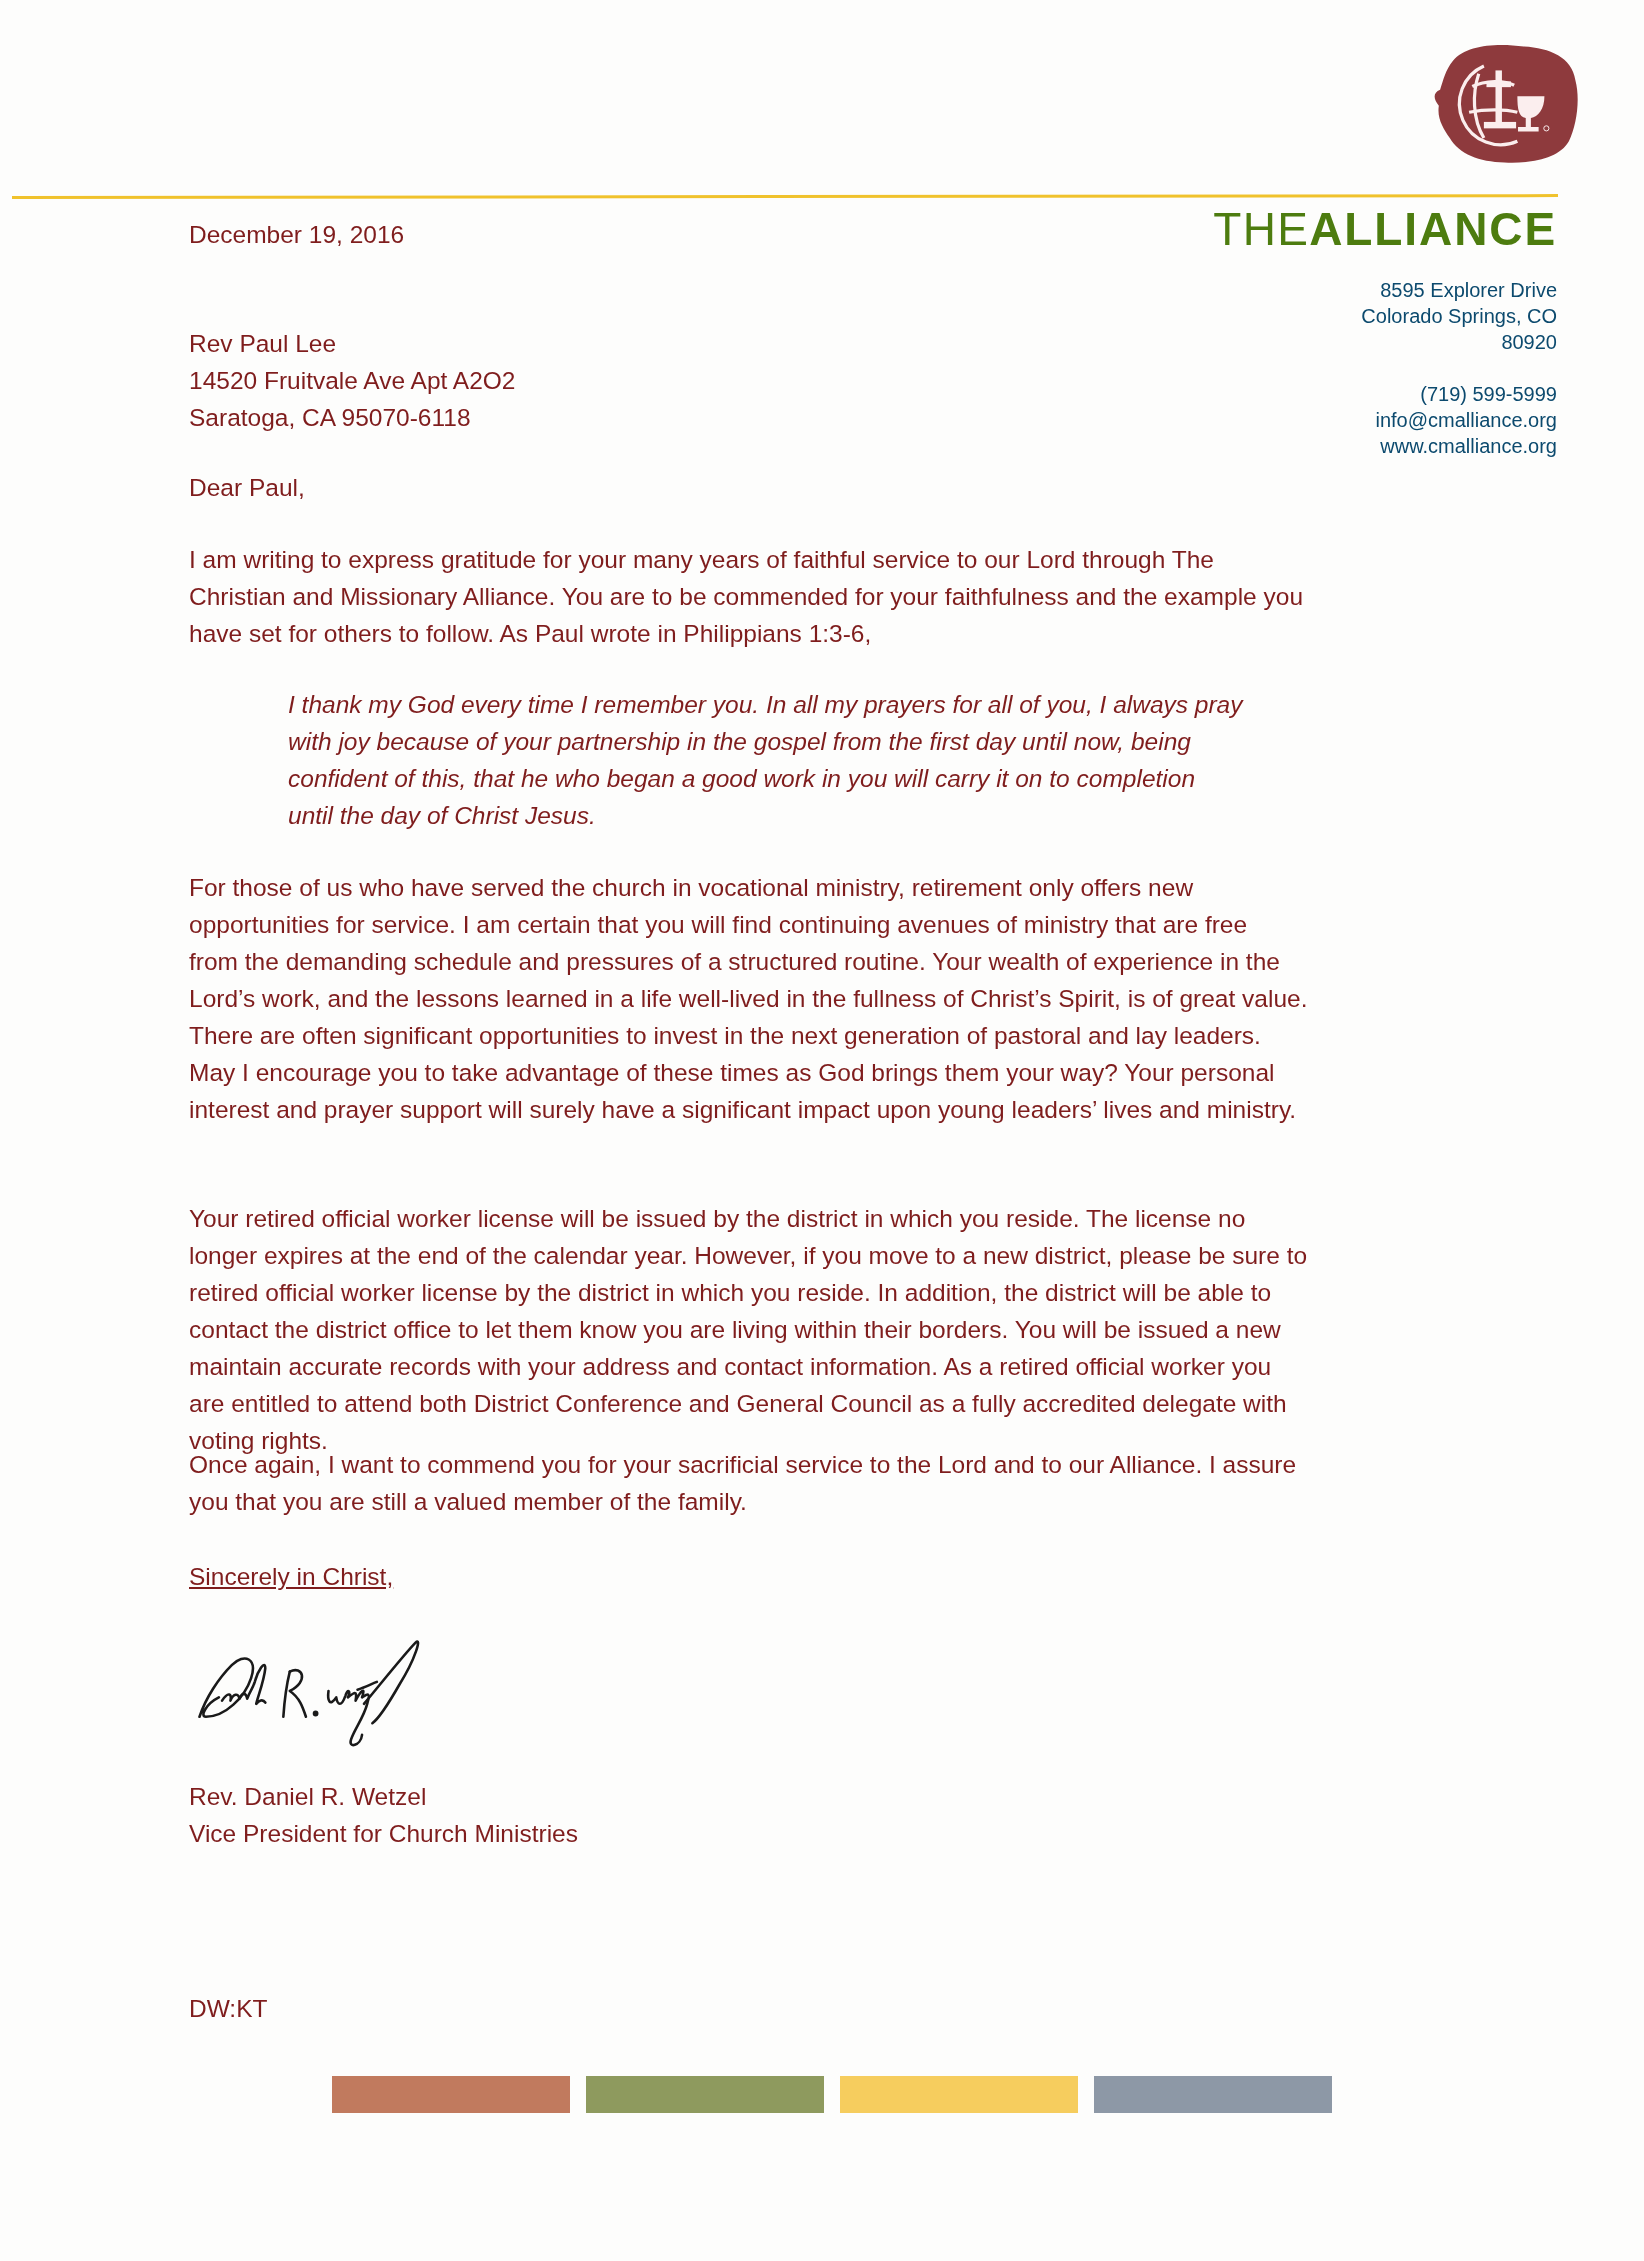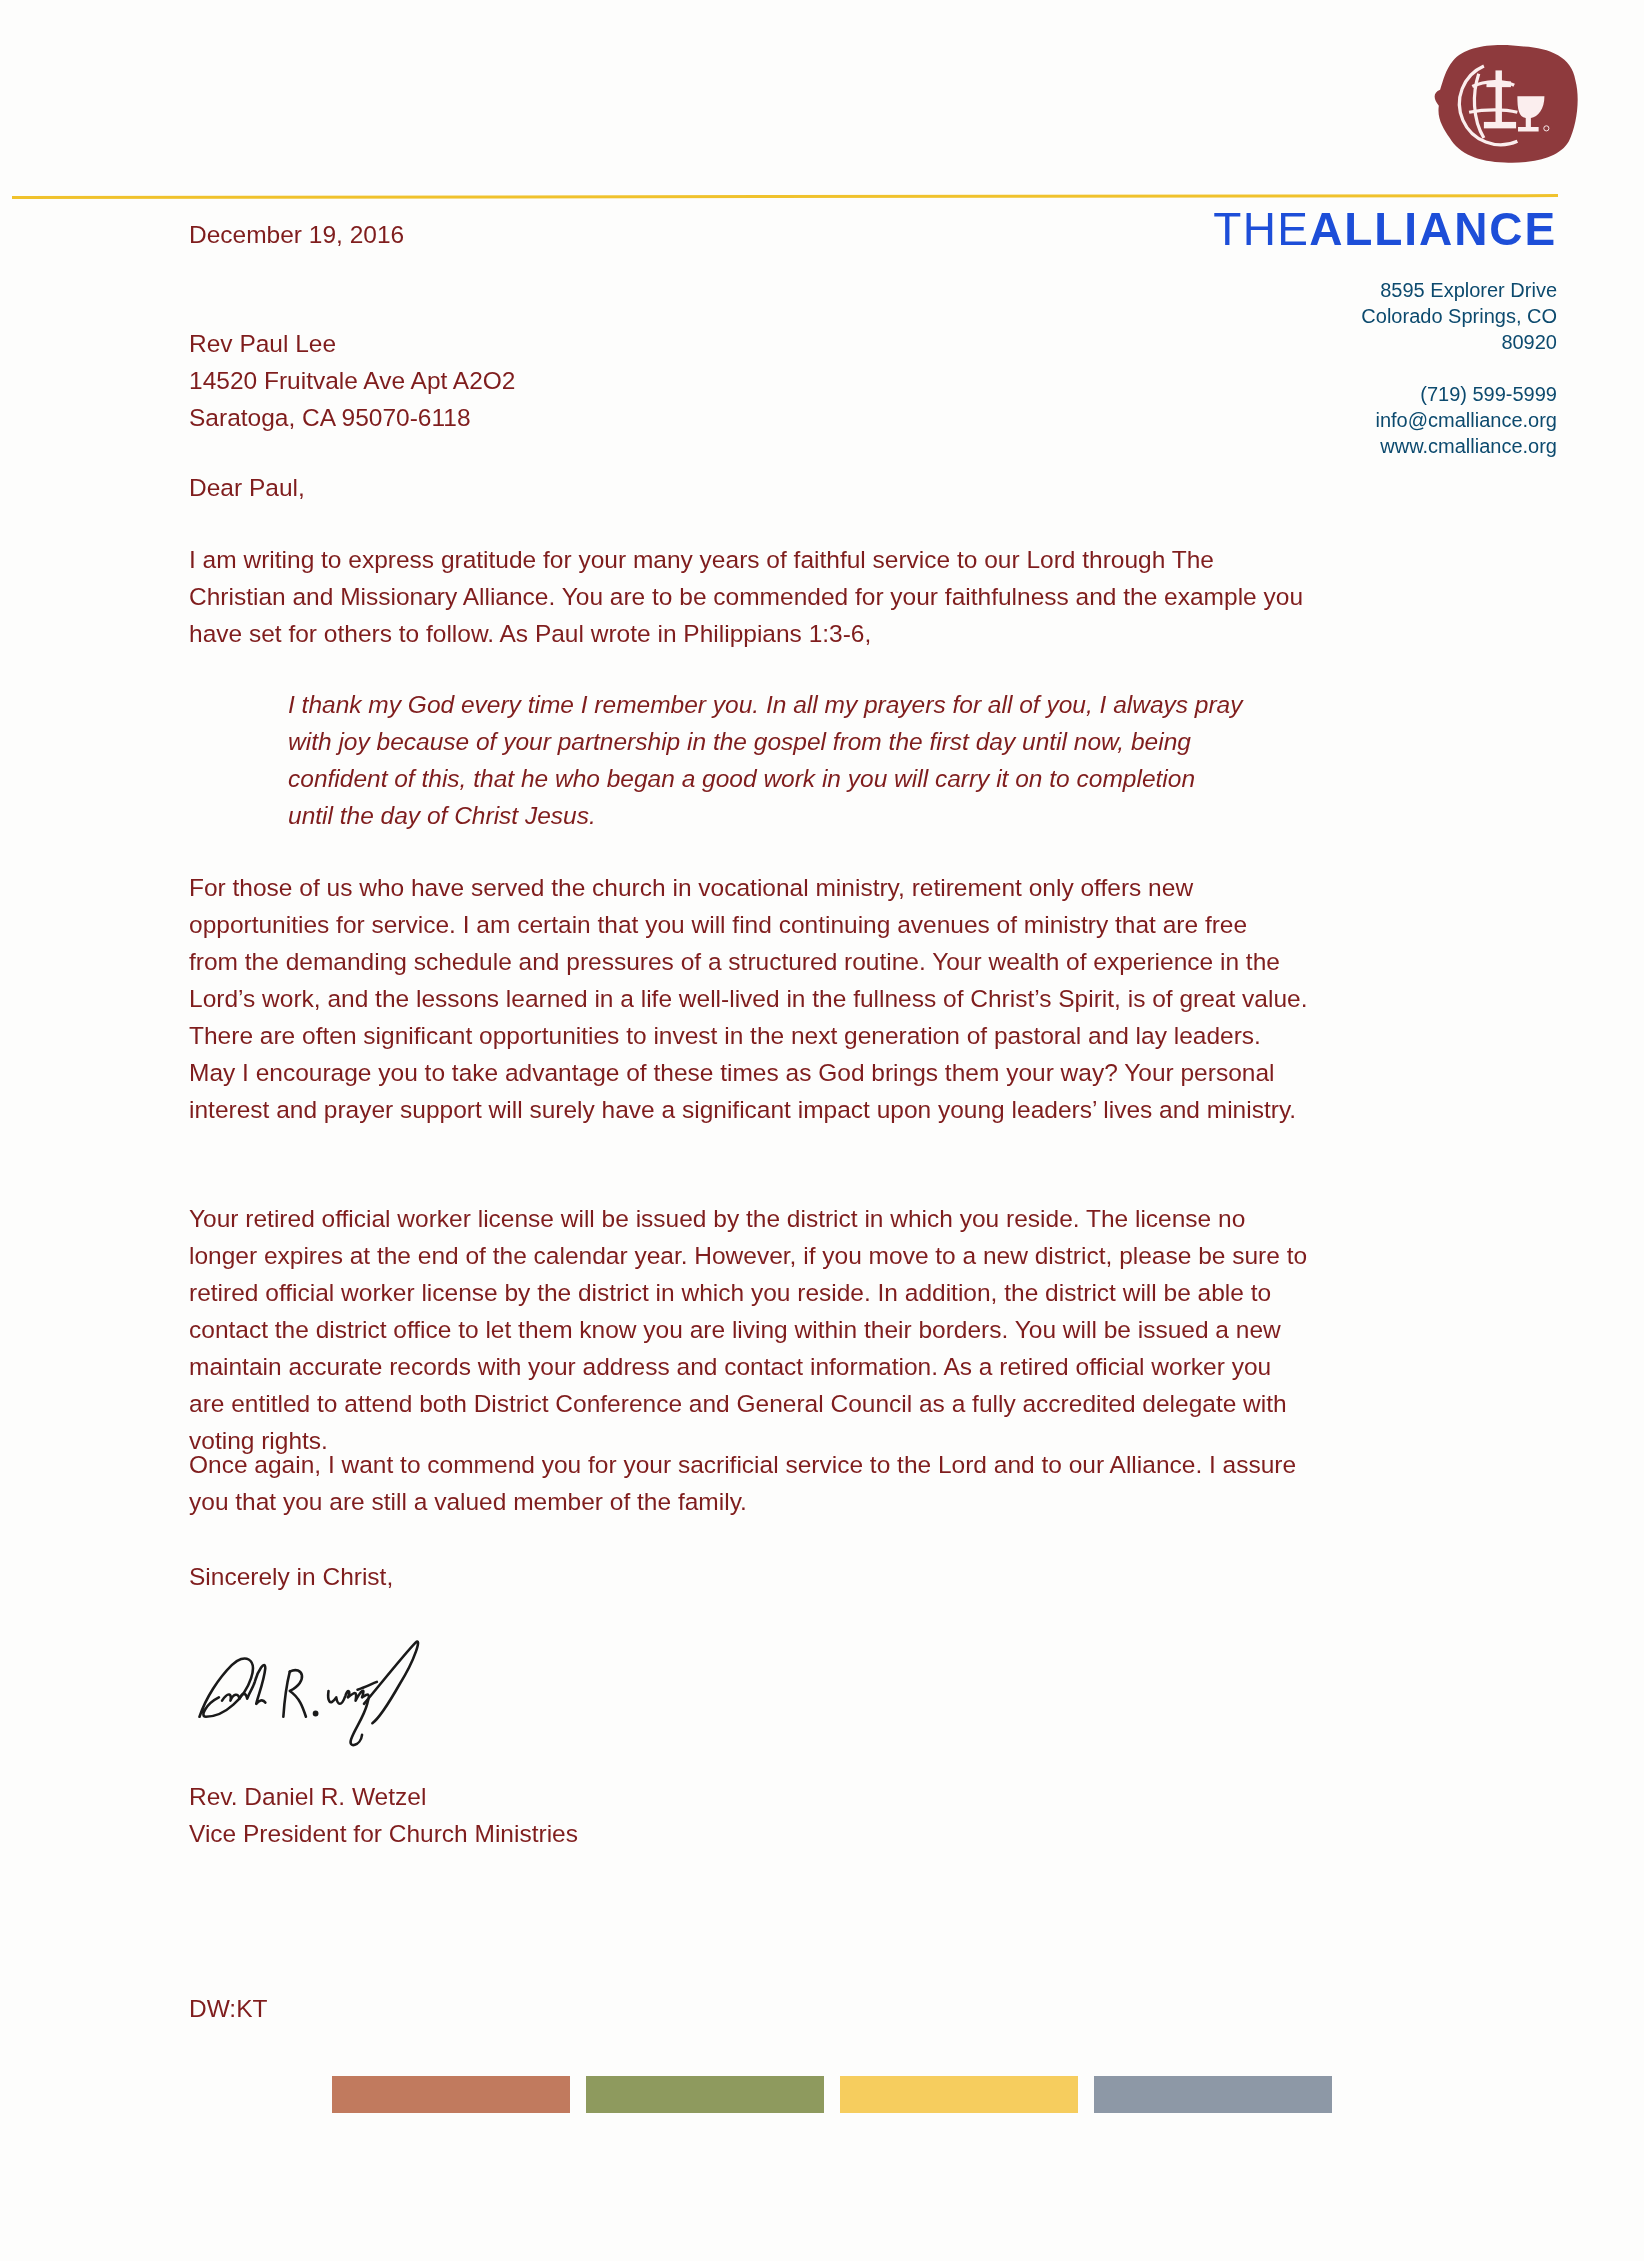--- a/index.html
+++ b/index.html
@@ -5,39 +5,39 @@
   html, body { margin: 0; padding: 0; background: #fefefe; }
   body { width: 1644px; height: 2261px; position: relative; overflow: hidden;
          font-family: "Liberation Sans", sans-serif; color: #1e1e1e; }
   .page { position: absolute; left: 0; top: 0; width: 1644px; height: 2261px; background: #fdfdfc; }
 
   
   .logo { position: absolute; left: 1427px; top: 35px; width: 155px; height: 132px; }
   .rule { position: absolute; left: 11.6px; top: 196px; width: 1546px; height: 2.6px;
           background: #f0c22c; transform: rotate(-0.07deg); transform-origin: left; }
   .brand { position: absolute; right: 87px; top: 206px; font-size: 46px; letter-spacing: 0.6px;
-           color: #1d4ed8; line-height: 1; }
+           color: #4d7c0f; line-height: 1; }
   .brand .the { font-weight: 300; letter-spacing: 1.3px; }
   .brand .alliance { font-weight: 700; letter-spacing: 1.9px; }
   .contact { position: absolute; right: 87px; top: 277px; text-align: right;
              font-size: 20px; line-height: 26px; color: #0c4a6e; font-weight: 300; }
   .contact .gap { height: 26px; }
 
   
   .text { position: absolute; left: 189px; font-size: 24.5px; line-height: 37px; color: #7f1d1d; }
   .date { top: 216px; }
   .recipient { top: 325px; }
   .salutation { top: 469px; }
   .para { width: 1276px; }
   .p1 { top: 541px; }
   .quote { left: 288px; top: 686px; width: 1095px; font-style: italic; }
   .p2 { top: 869px; }
   .p3 { top: 1160px; margin-top: 40px; }
   .p4 { top: 1446px; }
-  .closing { top: 1558px; }
+  .closing { top: 1558px; text-decoration: underline; }
   .signature { position: absolute; left: 193px; top: 1620px; width: 271px; height: 129px; }
   .signer { top: 1778px; }
   .initials { top: 1990px; }
   .line { display: block; white-space: nowrap; }
 
   
   .bars { position: absolute; top: 2076px; left: 332px; display: flex; gap: 16px; }
   .bar { width: 238px; height: 37px; }
 </style>
 </head>

